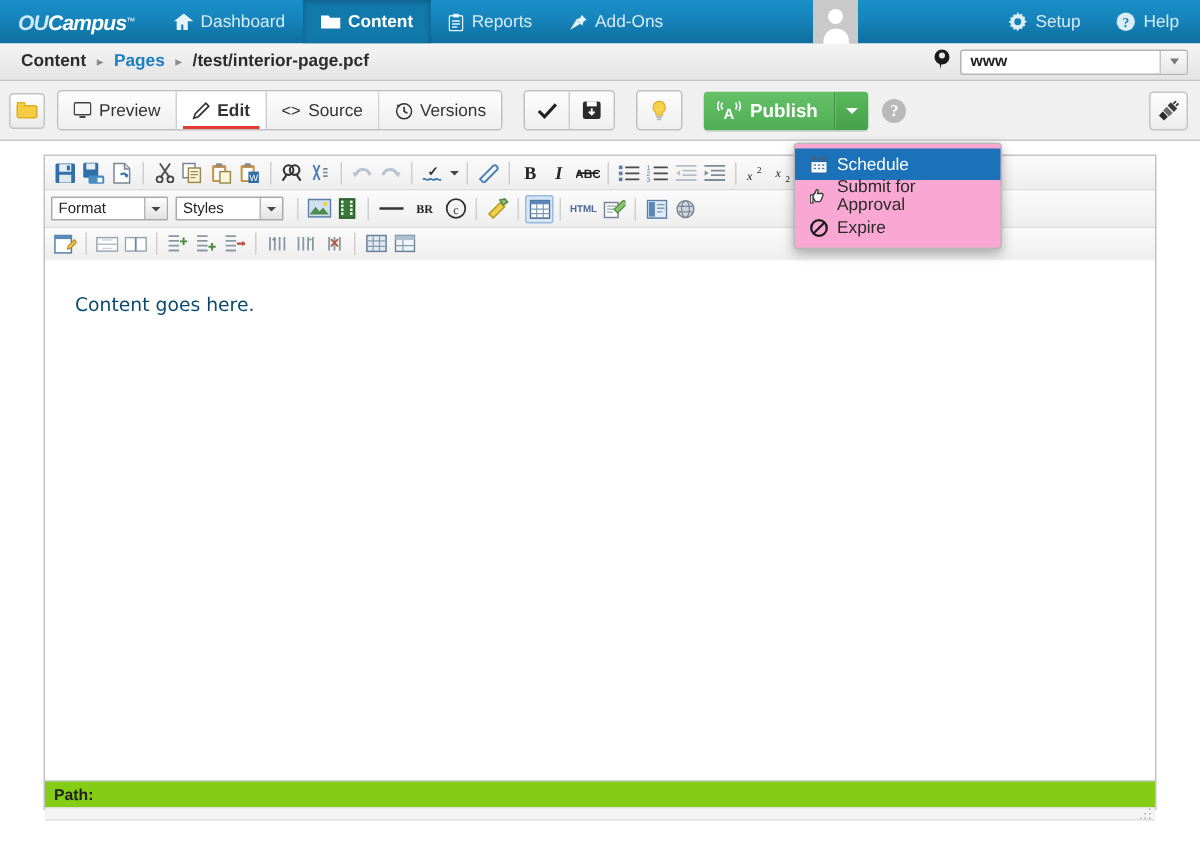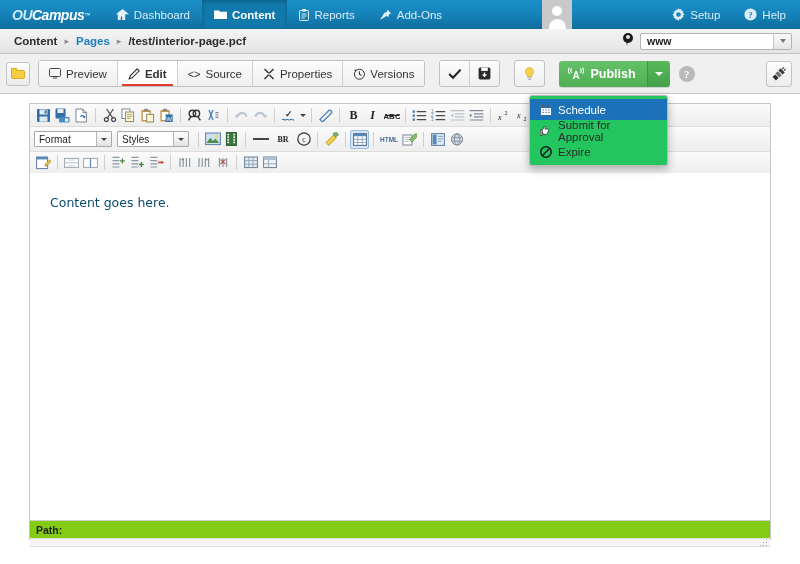--- a/index.html
+++ b/index.html
@@ -118,21 +118,21 @@
     font-size:11px;font-weight:bold;display:flex;align-items:center;justify-content:center;
     margin-left:9px;font-family:"Liberation Serif",serif;}
   .plug-btn{width:24px;height:24px;margin-left:auto;
     border:1px solid #c4c4c4;border-radius:3px;
     background:linear-gradient(to bottom,#fefefe,#ececec);
     display:flex;align-items:center;justify-content:center;}
 
   
   .dropdown{
     position:absolute;left:529px;top:95px;width:137px;
-    background:#22c55e;border:1px solid #b9b9b9;border-radius:3px;
+    background:#f9a8d4;border:1px solid #b9b9b9;border-radius:3px;
     box-shadow:0 3px 8px rgba(0,0,0,.30);
     padding:3px 0;z-index:50;
   }
   .dd-item{display:flex;align-items:center;gap:6px;height:21px;
     padding:0 9px;font-size:11.5px;color:#2a2a2a;}
   .dd-item.sel{background:#1b72b8;color:#fff;}
   .dd-ic{width:13px;height:13px;display:flex;align-items:center;justify-content:center;flex:0 0 13px;}
 
   
   .editor{
@@ -301,31 +301,20 @@
         <span>
           <svg width="12" height="12" viewBox="0 0 12 12">
               <path d="M9.2.8 11.2 2.8 4.2 9.8 1.2 10.8 2.2 7.8z" fill="none" stroke="#333" stroke-width="1.1"></path>
             </svg>
         </span>
         <span>Edit</span>
       </div>
       <div class="tabbtn">
         <span style="font-size:11px;color:#333;">&lt;&gt;</span>
         <span>Source</span>
-      </div>
-      <div class="tabbtn">
-        <span>
-          <svg width="12" height="12" viewBox="0 0 12 12">
-              <path d="M1 1.6 2 .6l4.2 4.2-1 1z" fill="#333"></path>
-              <path d="M11 1.6 10 .6 5.8 4.8l1 1z" fill="#333"></path>
-              <path d="M5.2 6.2 1 10.4l1 1 4.2-4.2z" fill="#333"></path>
-              <path d="M6.8 6.2 11 10.4l-1 1-4.2-4.2z" fill="#333"></path>
-            </svg>
-        </span>
-        <span>Properties</span>
       </div>
       <div class="tabbtn">
         <span>
           <svg width="12" height="12" viewBox="0 0 12 12">
               <circle cx="6.4" cy="6.2" r="5" fill="none" stroke="#333"></circle>
               <path d="M6.4 3.2V6.2l2.2 1.4" stroke="#333" stroke-width="1.1" fill="none"></path>
               <path d="M1.6 2.4 3.6 2.4" stroke="#333" stroke-width="1.1"></path>
             </svg>
         </span>
         <span>Versions</span>

